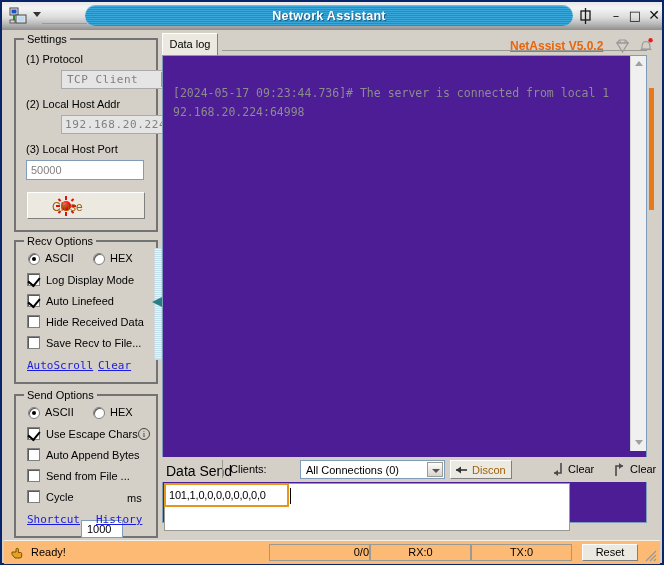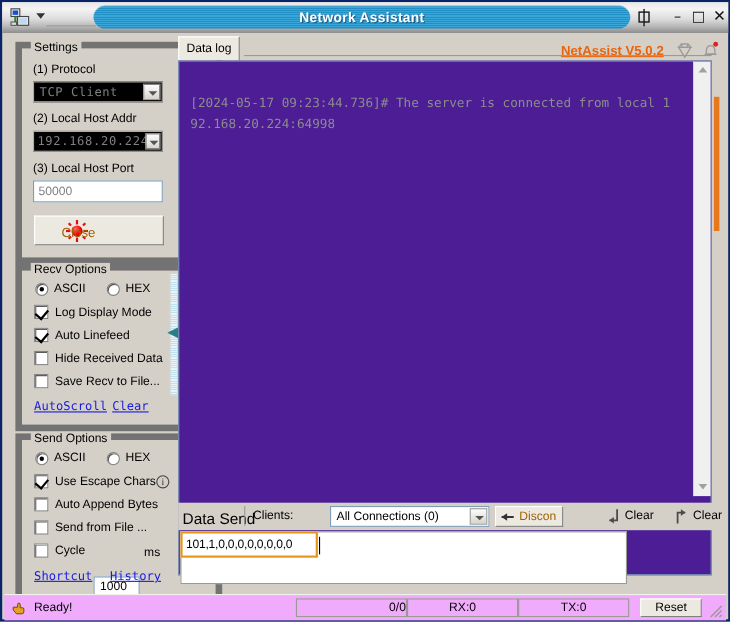--- a/index.html
+++ b/index.html
@@ -55,38 +55,37 @@
     text-align:center;line-height:15px;font-size:13px;color:#111;
     font-family:"DejaVu Sans", sans-serif;
   }
   #btn-min{left:606px;}
   #btn-max{left:625px;}
   #btn-close{left:644px;font-size:14px;}
 
   
   .groupbox{
     position:absolute;
-    border:6px solid #737373;
+    border:2px solid #737373;
     background:transparent;
-    padding-left:36px;
   }
   .group-title{
     position:absolute;top:-7px;left:8px;
     background:#d4d0c8;padding:0 3px;
     font-size:11px;color:#000;
   }
   .lbl{position:absolute;font-size:11px;color:#000;white-space:nowrap;}
 
   .combo{
     position:absolute;height:19px;
     background:#ffffff;
     border:1px solid #7f9db9;
     box-sizing:border-box;
   }
-  .combo.disabled{background:#000000;border-color:#aaa;}
+  .combo.disabled{background:#e5e5e5;border-color:#aaa;margin-left:35px;}
   .combo-text{
     position:absolute;left:5px;top:2px;font-size:11px;
     font-family:"DejaVu Sans Mono", monospace;
     color:#808080;letter-spacing:.5px;
   }
   .combo-arrow-box{
     position:absolute;right:1px;top:1px;width:16px;height:15px;
     background:linear-gradient(180deg,#fdfdfd,#d8d4cc);
     border:1px solid #9b9b95;box-sizing:border-box;
   }
@@ -255,21 +254,21 @@
   }
   #btn-send .cap{
     position:absolute;top:17px;width:100%;text-align:center;
     font-size:12px;font-weight:bold;color:#0d7d0d;
     font-family:"DejaVu Sans Mono", monospace;
   }
 
   
   #statusbar{
     position:absolute;left:2px;top:538px;width:656px;height:23px;
-    background:#f0abfc;border-top:1px solid #f3f1ec;
+    background:#fdba74;border-top:1px solid #f3f1ec;
   }
   .sb-cell{
     position:absolute;top:3px;height:17px;
     border:1px solid #9a9a94;box-sizing:border-box;
     font-size:11px;text-align:center;line-height:15px;color:#000;
   }
   #sb-hand{position:absolute;left:6px;top:5px;width:14px;height:13px;}
   #sb-ready{position:absolute;left:27px;top:5px;font-size:11px;color:#000;}
   #sb-grip{position:absolute;left:640px;top:8px;width:14px;height:13px;}
 </style>

